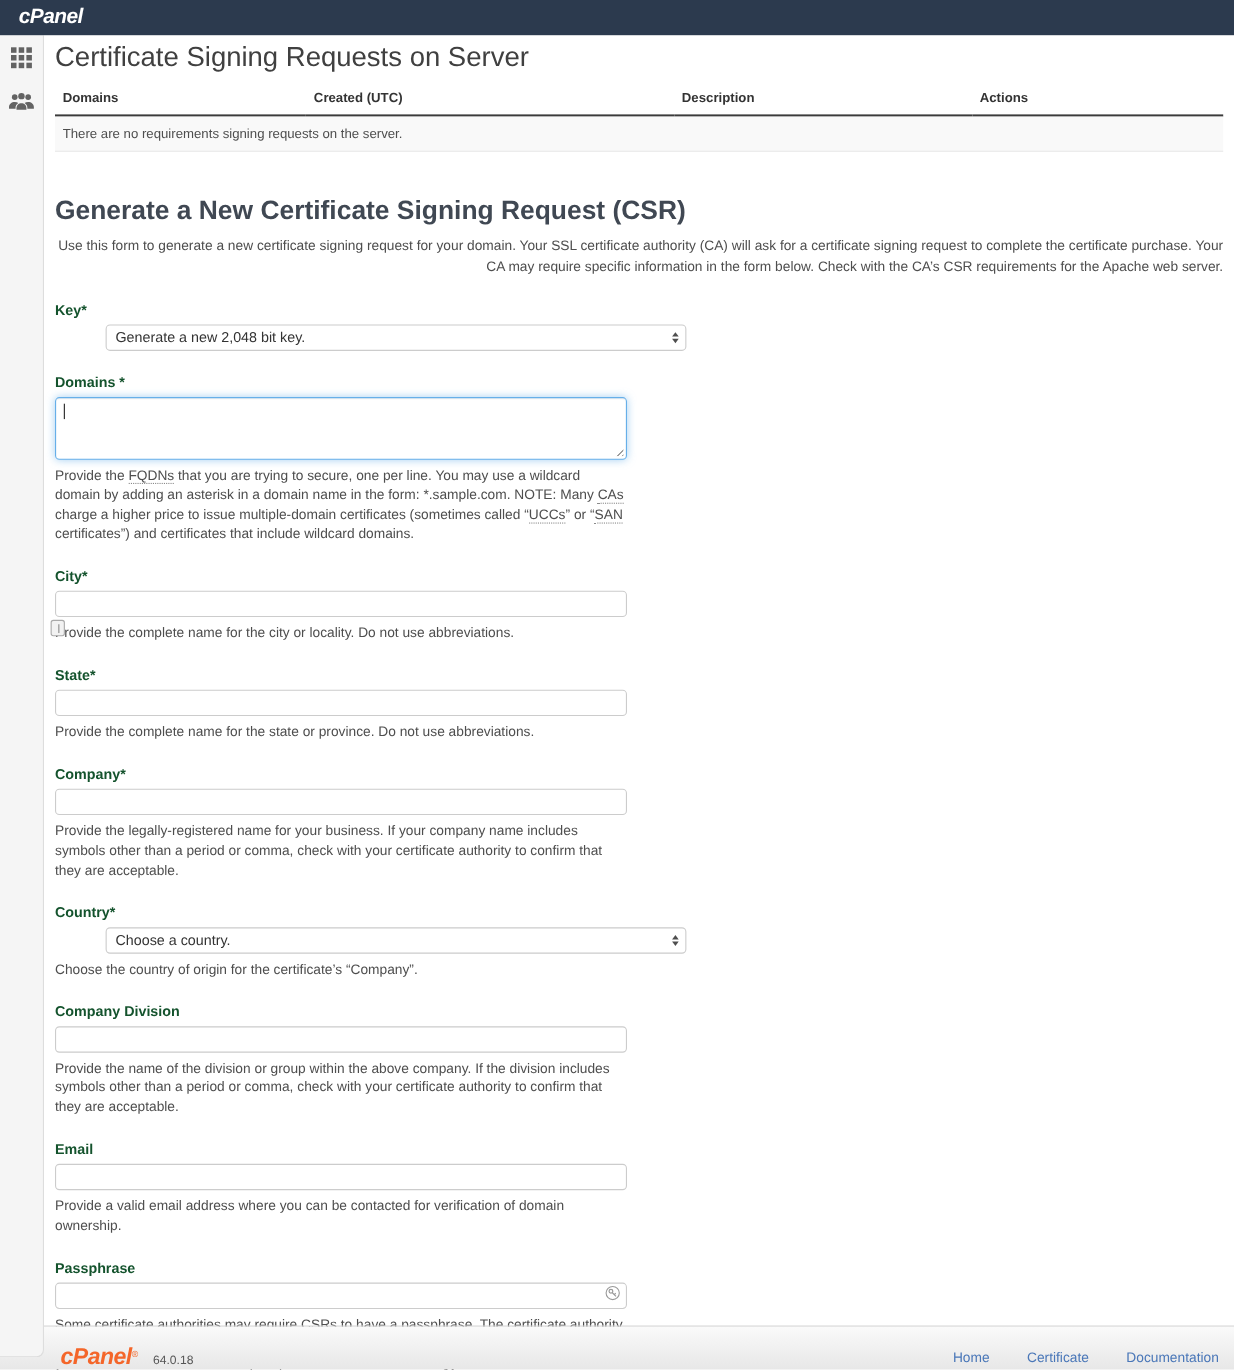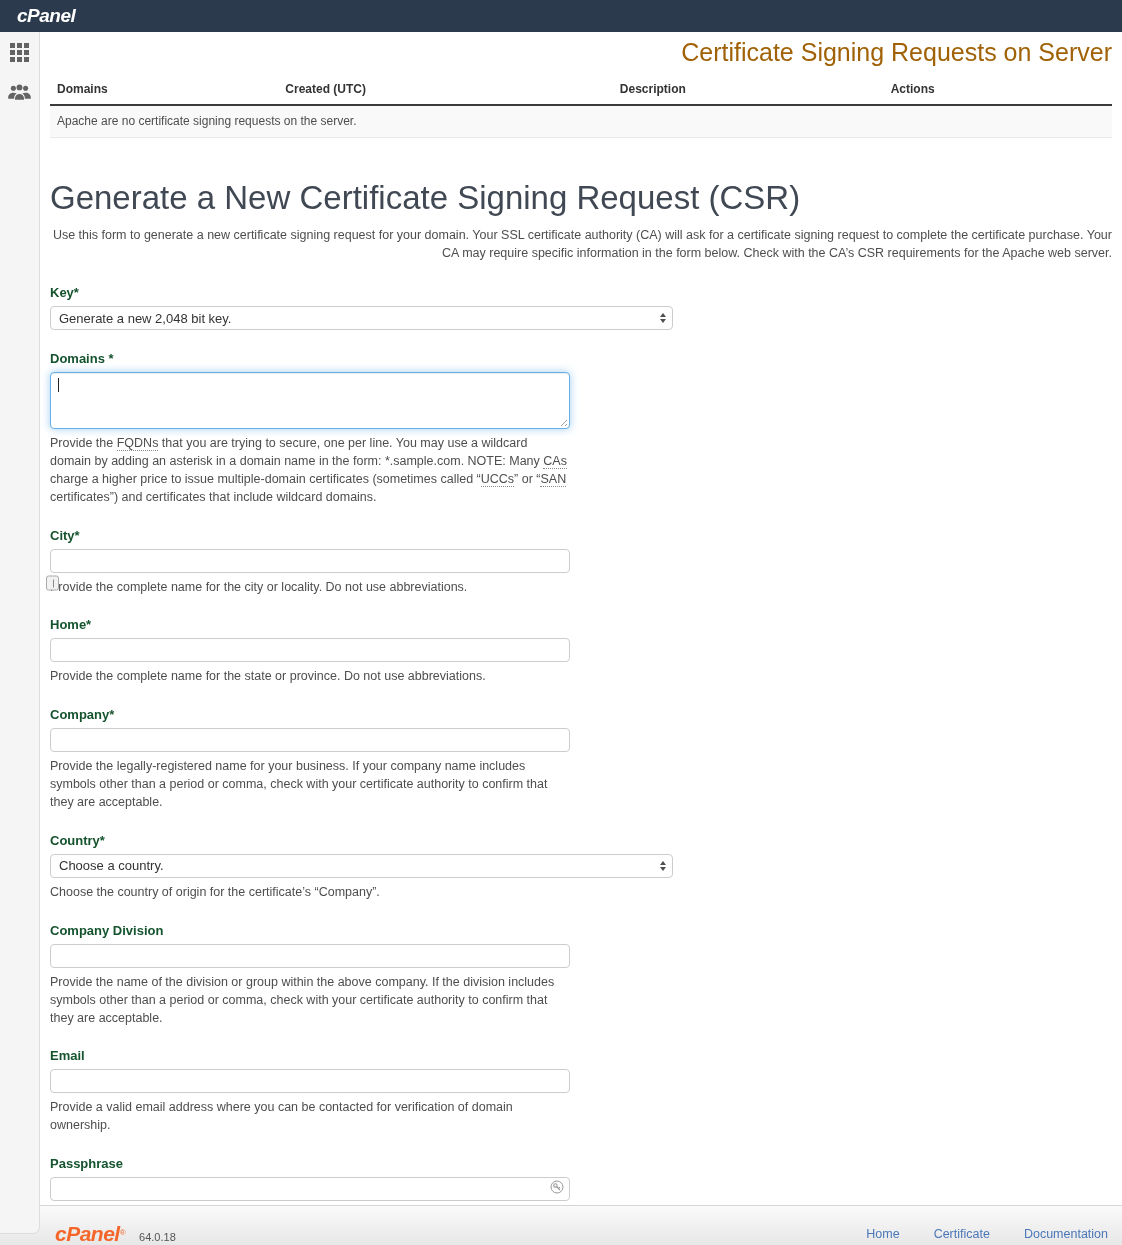--- a/index.html
+++ b/index.html
@@ -16,44 +16,44 @@
   .side { position:absolute; top:32px; left:0; width:40px; height:1202px;
     background:#f5f5f5; border-right:1px solid #ddd; border-bottom:1px solid #ddd;
     border-bottom-right-radius:7px; z-index:4; display:flex; flex-direction:column; align-items:center; }
   .side .sbtn { width:40px; height:40px; display:flex; align-items:center; justify-content:center; cursor:pointer; }
   .grid-icon { width:19px; height:19px; display:grid;
     grid-template-columns:repeat(3,1fr); grid-template-rows:repeat(3,1fr); gap:2px; }
   .grid-icon i { background:#636363; }
 
   
   .main { position:absolute; top:32px; left:41px; width:1081px; padding:5px 10px 0 9px; background:#fff; }
-  h1.pgtitle { font-size:25px; font-weight:400; color:#a16207; line-height:1.25; margin-bottom:7px;text-align:right; }
+  h1.pgtitle { font-size:25px; font-weight:400; color:#404040; line-height:1.25; margin-bottom:7px; }
 
   table.csr { width:100%; border-collapse:collapse; }
   table.csr th { text-align:left; font-size:12px; font-weight:700; color:#333;
     padding:7px 7px 8px 7px; border-bottom:2px solid #3b3b3b; }
   .empty-row { background:#f9f9f9; border-bottom:1px solid #e9e9e9;
     font-size:12px; color:#4e4e4e; padding:8px 7px 9px 7px; }
 
-  h2.formtitle { font-size:33px; font-weight:400; color:#404853; line-height:1.25; margin:39px 0 7px 0; }
+  h2.formtitle { font-size:24px; font-weight:700; color:#404853; line-height:1.25; margin:39px 0 7px 0; }
   p.intro { font-size:12.5px; line-height:1.5; color:#4e4e4e; margin-bottom:22px;text-align:right; }
 
   .group { margin-bottom:21px; width:520px; }
   .group label { display:block; font-size:13px; font-weight:700; color:#14532d; margin-bottom:6px; }
   .txt { position:relative; width:520px; height:24px; border:1px solid #ccc; border-radius:4px;
     background:#fff; }
   .txt input { width:100%; height:100%; border:none; outline:none; background:transparent;
     font:13px "Liberation Sans",sans-serif; padding:0 22px 0 7px; color:#333; border-radius:4px; }
   .in-icon { position:absolute; right:5px; top:50%; transform:translateY(-50%); }
   .contact-chip { display:block; width:13px; height:15px; border:1px solid #a9a9a9;
     border-radius:2.5px; background:#f2f2f2; position:relative; }
   .contact-chip i { position:absolute; left:5.5px; top:3px; width:1.5px; height:8px; background:#8a8a8a; }
 
-  .selectbox { position:relative; width:623px; height:24px; border:1px solid #ccc; border-radius:4px;
-    background:#fff; cursor:pointer; display:flex; align-items:center; padding:0 20px 0 8px; }
+  .selectbox { position:relative; width:528px; height:24px; border:1px solid #ccc; border-radius:4px;
+    background:#fff; cursor:pointer; display:flex; align-items:center; padding:0 20px 0 8px;margin-left:46px; }
   .selectbox .selval { font-size:13px; color:#333; }
   .stepper { position:absolute; right:6px; top:50%; transform:translateY(-50%);
     display:flex; flex-direction:column; align-items:center; }
   .stepper .up { width:0; height:0; border-left:3.5px solid transparent; border-right:3.5px solid transparent;
     border-bottom:4.5px solid #4e4e4e; }
   .stepper .dn { width:0; height:0; border-left:3.5px solid transparent; border-right:3.5px solid transparent;
     border-top:4.5px solid #4e4e4e; margin-top:2px; }
 
   .tawrap { position:relative; width:520px; }
   .tawrap textarea { width:100%; border:1px solid #ccc; border-radius:4px; resize:none; outline:none;
@@ -127,21 +127,21 @@
       </colgroup>
     <tbody>
         <tr>
       <th>Domains</th>
       <th>Created (UTC)</th>
       <th>Description</th>
       <th>Actions</th>
     </tr>
   </tbody>
     </table>
-  <div class="empty-row">Apache are no certificate signing requests on the server.</div>
+  <div class="empty-row">There are no requirements signing requests on the server.</div>
 
   <h2 class="formtitle">Generate a New Certificate Signing Request (CSR)</h2>
   <p class="intro">Use this form to generate a new certificate signing request for your domain. Your SSL certificate authority (CA) will ask for a certificate signing request to complete the certificate purchase. Your CA may require specific information in the form below. Check with the CA’s CSR requirements for the Apache web server.</p>
 
   <div class="group">
     <label>Key*</label>
     <div class="selectbox">
       <span class="selval">Generate a new 2,048 bit key.</span>
       <span class="stepper">
           <i class="up"></i>
@@ -165,21 +165,21 @@
     <div class="txt">
       <input type="text" aria-label="City*" style="">
       <span class="in-icon contact-chip">
           <i></i>
         </span>
     </div>
     <p class="help">Provide the complete name for the city or locality. Do not use abbreviations.</p>
   </div>
 
   <div class="group">
-    <label>Home*</label>
+    <label>State*</label>
     <div class="txt">
       <input type="text" aria-label="State*" style="">
     </div>
     <p class="help">Provide the complete name for the state or province. Do not use abbreviations.</p>
   </div>
 
   <div class="group">
     <label>Company*</label>
     <div class="txt">
       <input type="text" aria-label="Company*" style="">

